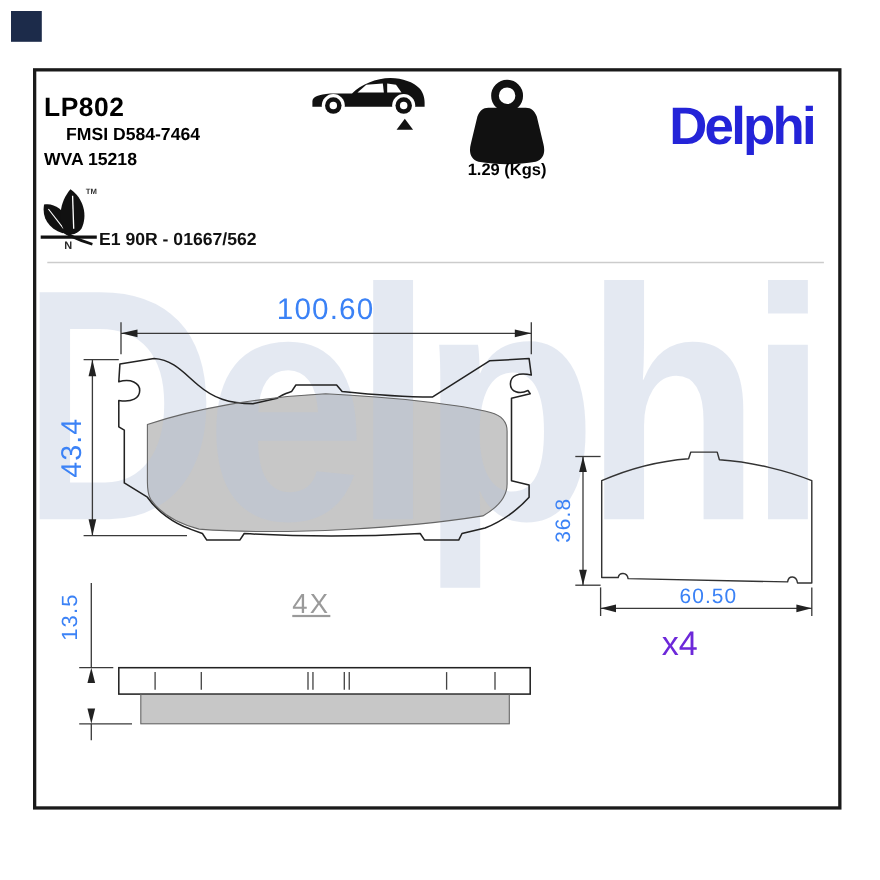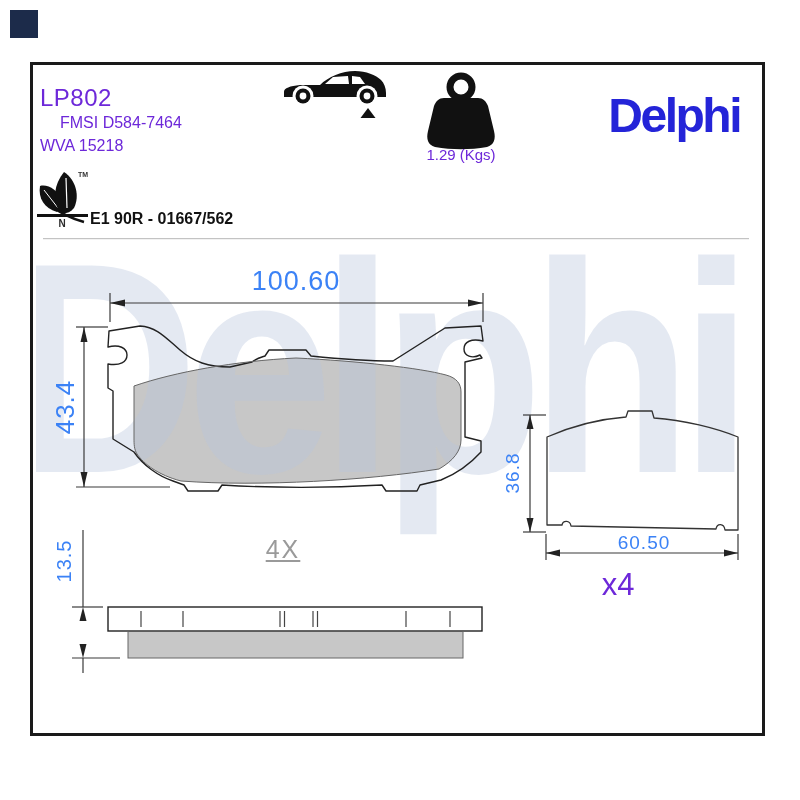--- a/index.html
+++ b/index.html
@@ -18,21 +18,21 @@
   #watermark{
     left:36px;top:238px;width:726px;height:360px;overflow:hidden;pointer-events:none;
   }
   #watermark .wm-text{
     position:absolute;left:-28px;top:-20px;white-space:nowrap;
     font-weight:bold;font-size:300px;line-height:1;letter-spacing:-14px;
     color:rgba(184,198,220,0.38);
     transform:scaleX(0.88);transform-origin:left top;
   }
   
-  .hdr{color:#6d28d9;font-weight:normal;}
+  .hdr{color:#000000;font-weight:bold;}
   #part-number{left:40px;top:84px;font-size:24px;letter-spacing:0.5px;}
   #fmsi-code{left:40px;top:114px;font-size:16px;margin-left:20px;}
   #wva-code{left:40px;top:137px;font-size:16px;}
   #weight-label{left:403px;top:146px;width:116px;text-align:center;font-size:15px;}
   #brand-logo{
     left:568px;top:92px;width:172px;text-align:right;
     font-size:48px;font-weight:bold;letter-spacing:-2.5px;color:#2424d8;line-height:1;
   }
   #tm-mark{left:78px;top:171px;font-size:7px;font-weight:bold;color:#333;}
   #n-label{left:52px;top:218px;width:20px;text-align:center;font-size:10px;font-weight:bold;color:#2a2a2a;}

